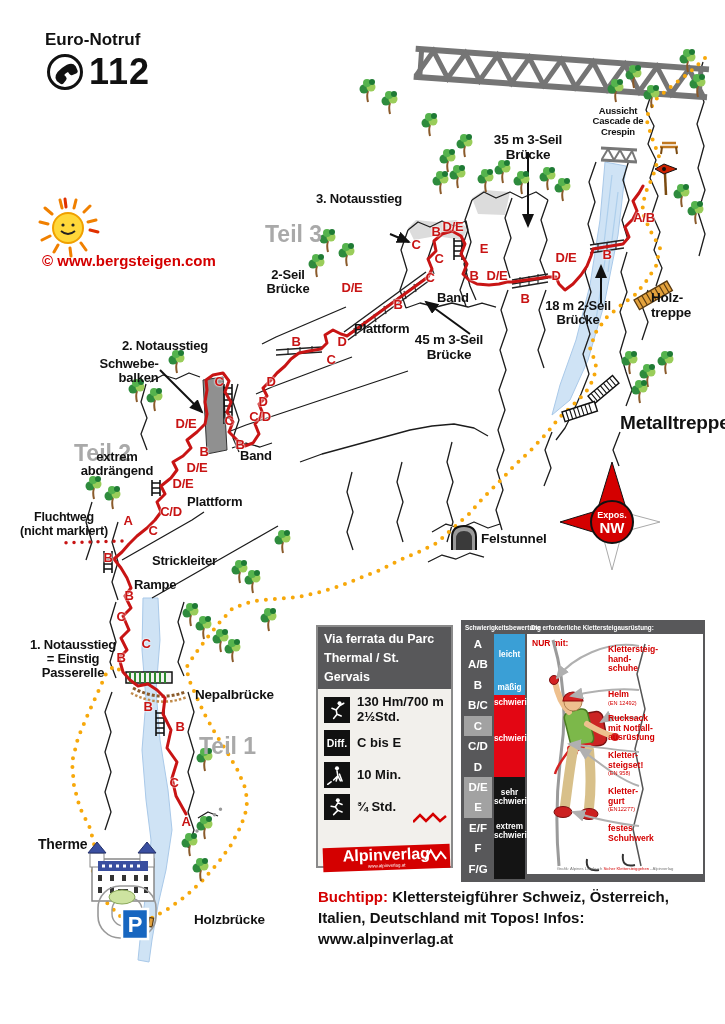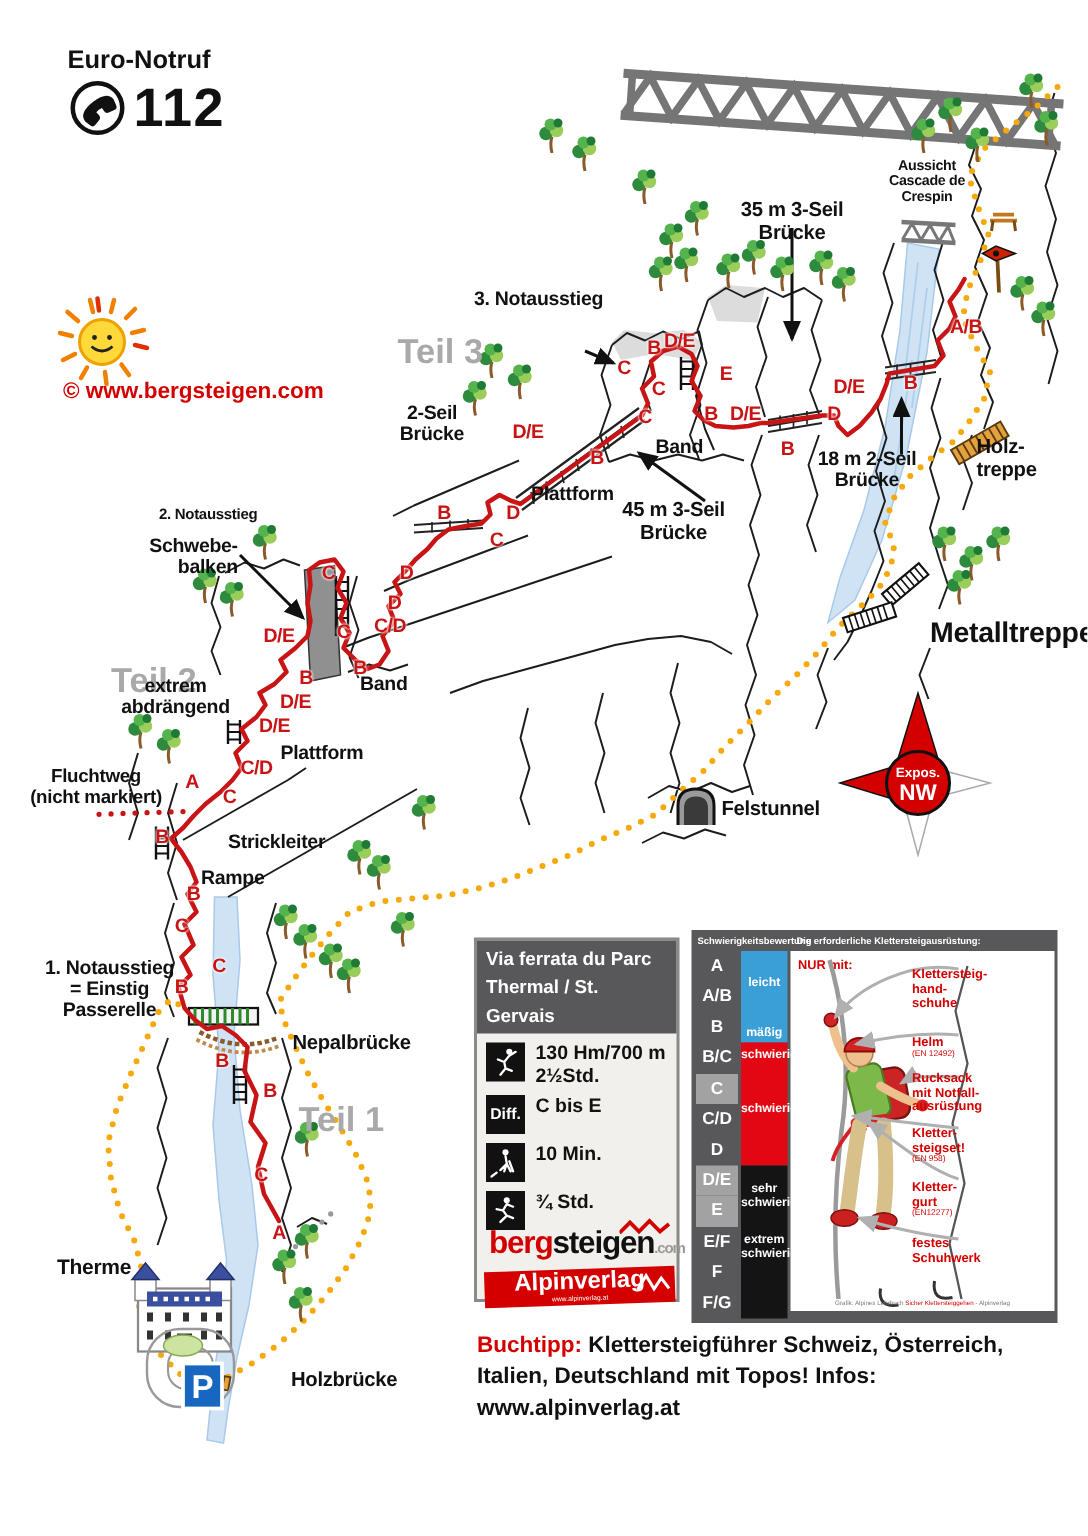--- a/index.html
+++ b/index.html
@@ -17,21 +17,21 @@
   .em-title{font-size:17px;font-weight:bold;}
   .em-row{display:flex;align-items:center;margin-top:1px;}
   .em-num{font-size:36px;font-weight:bold;margin-left:4px;letter-spacing:1px;}
   .em-note{font-size:12.5px;font-weight:bold;margin-top:6px;line-height:1.3;white-space:pre-line;}
   #copyright{position:absolute;left:42px;top:252px;color:#d40000;font-weight:bold;font-size:15px;}
   
   #infobox{position:absolute;left:316px;top:625px;width:137px;height:243px;background:#f2f0ec;
            border:2px solid #8a8a8a;box-sizing:border-box;}
   .ib-title{background:#58585a;color:#fff;font-weight:bold;font-size:12.5px;line-height:1.5;
             padding:3px 6px;white-space:pre-line;}
-  .ib-row{display:flex;gap:7px;margin:6px 6px 0;}
+  .ib-row{display:flex;align-items:center;gap:7px;margin:6px 6px 0;}
   .ib-icon{width:26px;height:26px;background:#111;flex:0 0 26px;display:flex;align-items:center;
            justify-content:center;color:#fff;font-weight:bold;font-size:10.5px;}
   .ib-text{font-weight:bold;font-size:13px;color:#111;line-height:1.12;white-space:pre-line;}
   #bs-logo{position:absolute;left:8px;top:190px;font-weight:bold;font-size:21px;letter-spacing:-0.8px;white-space:nowrap;}
   #bs-logo .p1{color:#d40000;}#bs-logo .p2{color:#111;}#bs-logo .p3{color:#999;font-size:10px;}
   #bs-zig{position:absolute;left:95px;top:185px;}
   #av-banner{position:absolute;left:5px;top:219px;width:123px;background:#d40000;color:#fff;
              transform:rotate(-2deg);text-align:center;padding:0 2px 1px;}
   #av-banner .nm{font-weight:bold;font-size:16px;line-height:1.15;}
   #av-banner .url{font-size:4.5px;line-height:1.1;}
@@ -351,21 +351,21 @@
 Crespin</div>
       <div class="lbl" style="left: 437px; top: 291px; font-size: 13px;">Band</div>
       <div class="lbl" style="left: 354px; top: 322px; font-size: 13px;">Plattform</div>
       <div class="lbl c" style="left: 449px; top: 333px; font-size: 13.5px;">45 m 3-Seil
 Brücke</div>
       <div class="lbl c" style="left: 578px; top: 299px; font-size: 13px;">18 m 2-Seil
 Brücke</div>
       <div class="lbl" style="left: 651px; top: 291px; font-size: 13.5px;">Holz-
 treppe</div>
       <div class="lbl" style="left: 576px; top: 413px; font-size: 19px; margin-left: 44px;">Metalltreppe</div>
-      <div class="lbl" style="left: 106px; top: 339px; font-size: 10px;">2. Notausstieg</div>
+      <div class="lbl" style="left: 122px; top: 339px; font-size: 13px;">2. Notausstieg</div>
       <div class="lbl c" style="left: 129px; top: 357px; font-size: 13px; text-align: right;">Schwebe-
 balken</div>
       <div class="lbl c" style="left: 117px; top: 450px; font-size: 13px;">extrem
 abdrängend</div>
       <div class="lbl c" style="left: 64px; top: 511px; font-size: 12.5px;">Fluchtweg
 (nicht markiert)</div>
       <div class="lbl" style="left: 152px; top: 554px; font-size: 13px;">Strickleiter</div>
       <div class="lbl" style="left: 134px; top: 578px; font-size: 13px;">Rampe</div>
       <div class="lbl c" style="left: 73px; top: 638px; font-size: 13px;">1. Notausstieg
 = Einstig
@@ -465,23 +465,20 @@
       <span class="ib-icon">
         <svg width="22" height="22" viewBox="0 0 26 26">
             <g stroke="#fff" stroke-width="1.8" fill="none" stroke-linecap="round">
           <circle cx="14" cy="5" r="2.4" fill="#fff" stroke="none"></circle>
           <path d="M14,8 L11,13 L14,17 M11,13 L6,12 M14,17 L9,22 M14,17 L19,19 M14,8 L19,10"></path>
             </g>
           </svg>
       </span>
       <span class="ib-text">¾ Std.</span>
     </div>
-    <div id="bs-logo">
-      <span class="p1">berg</span><span class="p2">steigen</span><span class="p3">.com</span>
-    </div>
     <svg id="bs-zig" width="34" height="12">
       <polyline points="0,10 7,3 13,9 20,2 27,9 33,4" stroke="#d40000" stroke-width="2.5" fill="none"></polyline>
     </svg>
     <div id="av-banner">
       <div class="nm">Alpinverlag</div>
       <div class="url">www.alpinverlag.at</div>
       <svg style="position:absolute;right:2px;top:3px" width="24" height="14">
         <polyline points="1,12 7,3 12,12 17,5 22,12" stroke="#fff" stroke-width="2" fill="none"></polyline>
       </svg>
     </div>

